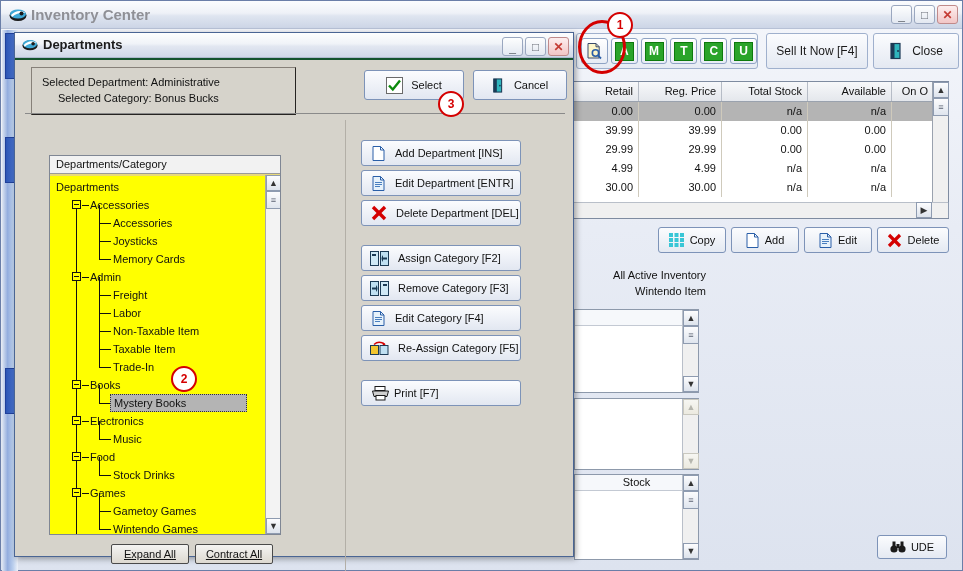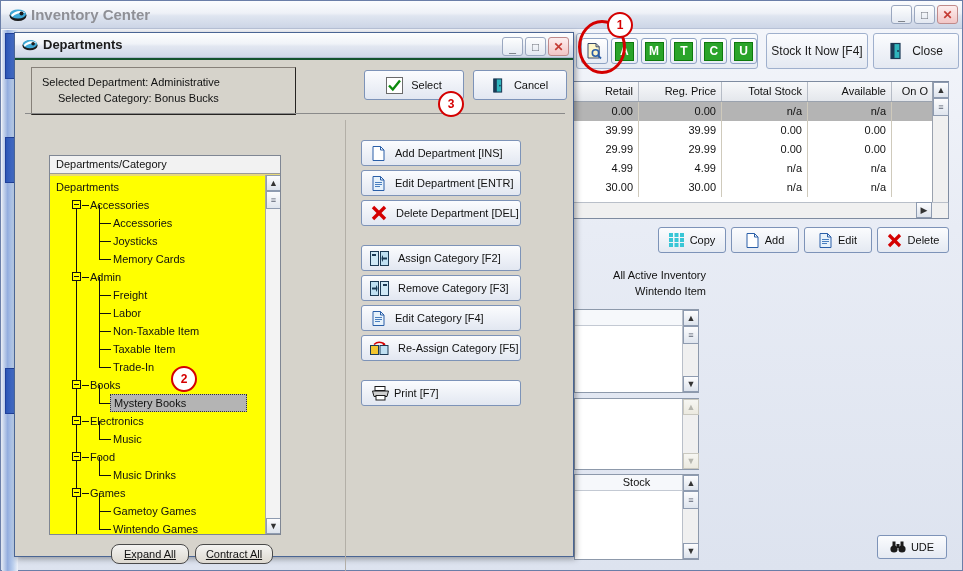--- a/index.html
+++ b/index.html
@@ -234,21 +234,21 @@
   .elbow{position:absolute;width:1px;background:#111;}
 
   .treesb{
     position:absolute;right:0;top:19px;width:15px;bottom:0;
     background:#f3f3f3;border-left:1px solid #a9a9a9;box-sizing:border-box;
   }
 
   .treebtn{
     position:absolute;top:484px;height:20px;box-sizing:border-box;
     background:linear-gradient(to bottom,#f4f4f2,#ddd9d0);
-    border:1px solid #4a4a4a;border-radius:8px;
+    border:1px solid #4a4a4a;border-radius:2px;
     display:flex;align-items:center;justify-content:center;
     font-size:11px;color:#111;
   }
   .ul{text-decoration:underline;}
 
   .dlg-sep{position:absolute;left:10px;width:540px;height:1px;background:#8a8a8a;}
 
   .rightpanel-div{
     position:absolute;left:330px;top:60px;width:1px;height:455px;background:#b3afa7;
   }
@@ -322,21 +322,21 @@
         </div>
         <div class="tbtn">
           <span class="letterbox">C</span>
         </div>
         <div class="tbtn">
           <span class="letterbox">U</span>
         </div>
       </div>
 
       <div class="bigbtn" style="left:190px;width:102px;">
-        <span>Stock It Now [F4]</span>
+        <span>Sell It Now [F4]</span>
       </div>
 
       <div class="bigbtn" style="left:297px;width:86px;">
         <span>
           <svg width="16" height="18" viewBox="0 0 16 18">
             <rect x="2" y="1.5" width="9" height="15" fill="#2fb5bd" stroke="#1b3a55" stroke-width="1.2"></rect>
             <rect x="2" y="1.5" width="3.5" height="15" fill="#1b3a55"></rect>
             <circle cx="9" cy="9" r="1" fill="#1b3a55"></circle>
           </svg>
         </span>
@@ -627,21 +627,21 @@
           </div>
 
           <div class="tnode lvl1">
             <span class="expander"></span>
             <span class="hline" style="left:32px;top:9px;width:7px;"></span>
             <span class="lbl">Food</span>
           </div>
           <div class="tnode lvl2">
             <span class="elbow" style="left:49px;top:-9px;height:18px;"></span>
             <span class="hline" style="left:49px;top:9px;width:12px;"></span>
-            <span class="lbl">Music Drinks</span>
+            <span class="lbl">Stock Drinks</span>
           </div>
 
           <div class="tnode lvl1">
             <span class="expander"></span>
             <span class="hline" style="left:32px;top:9px;width:7px;"></span>
             <span class="lbl">Games</span>
           </div>
           <div class="tnode lvl2">
             <span class="elbow" style="left:49px;top:-9px;height:18px;"></span>
             <span class="hline" style="left:49px;top:9px;width:12px;"></span>

